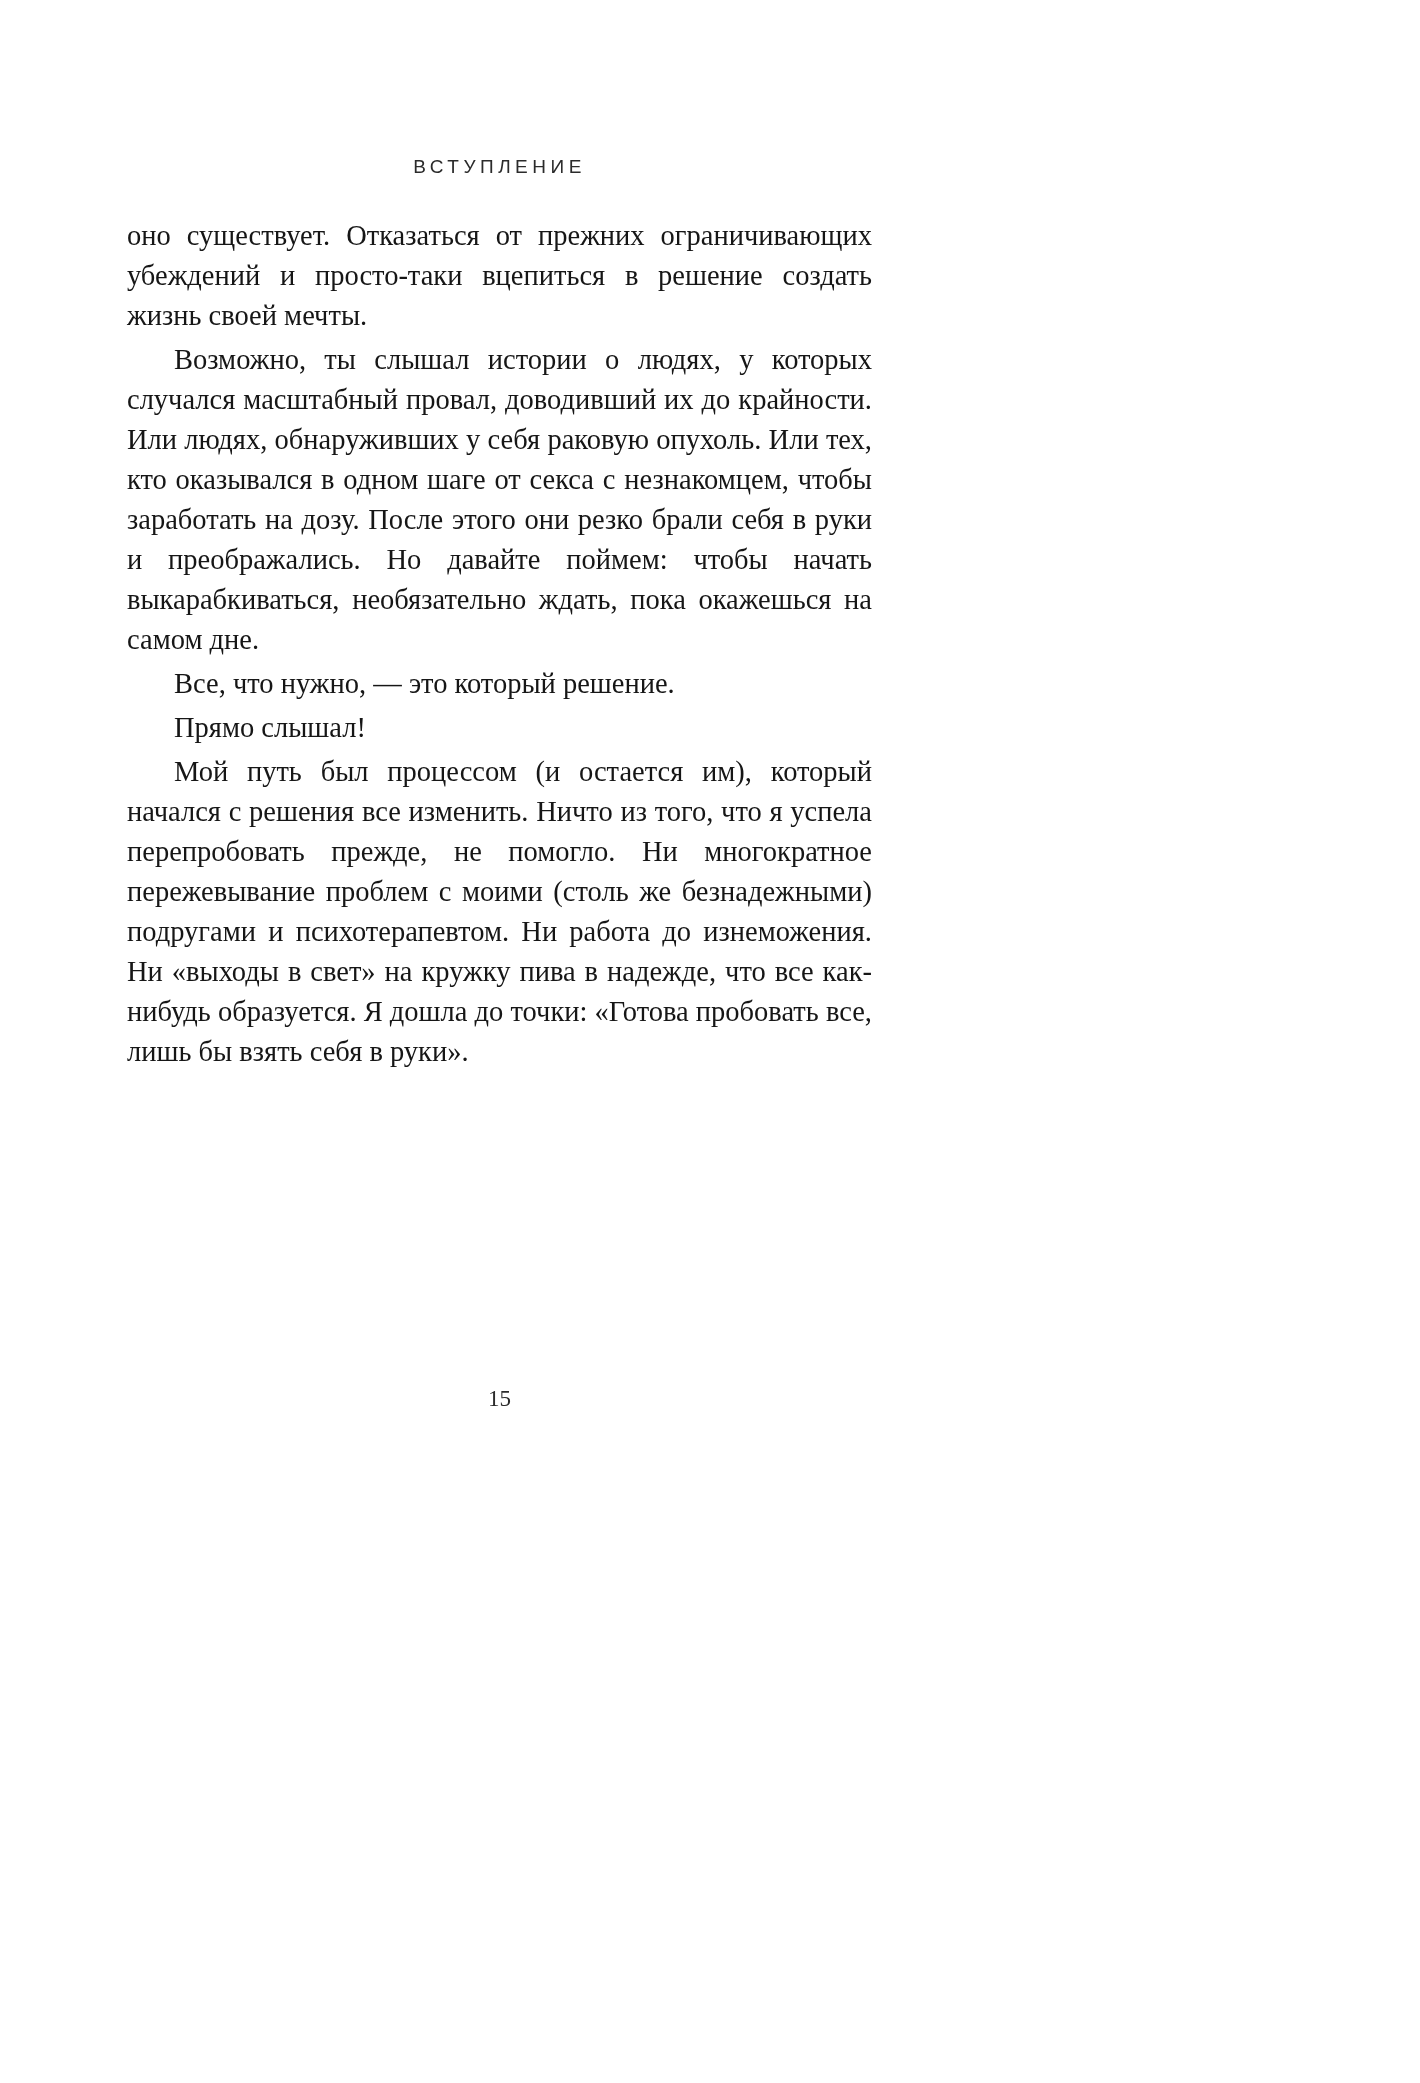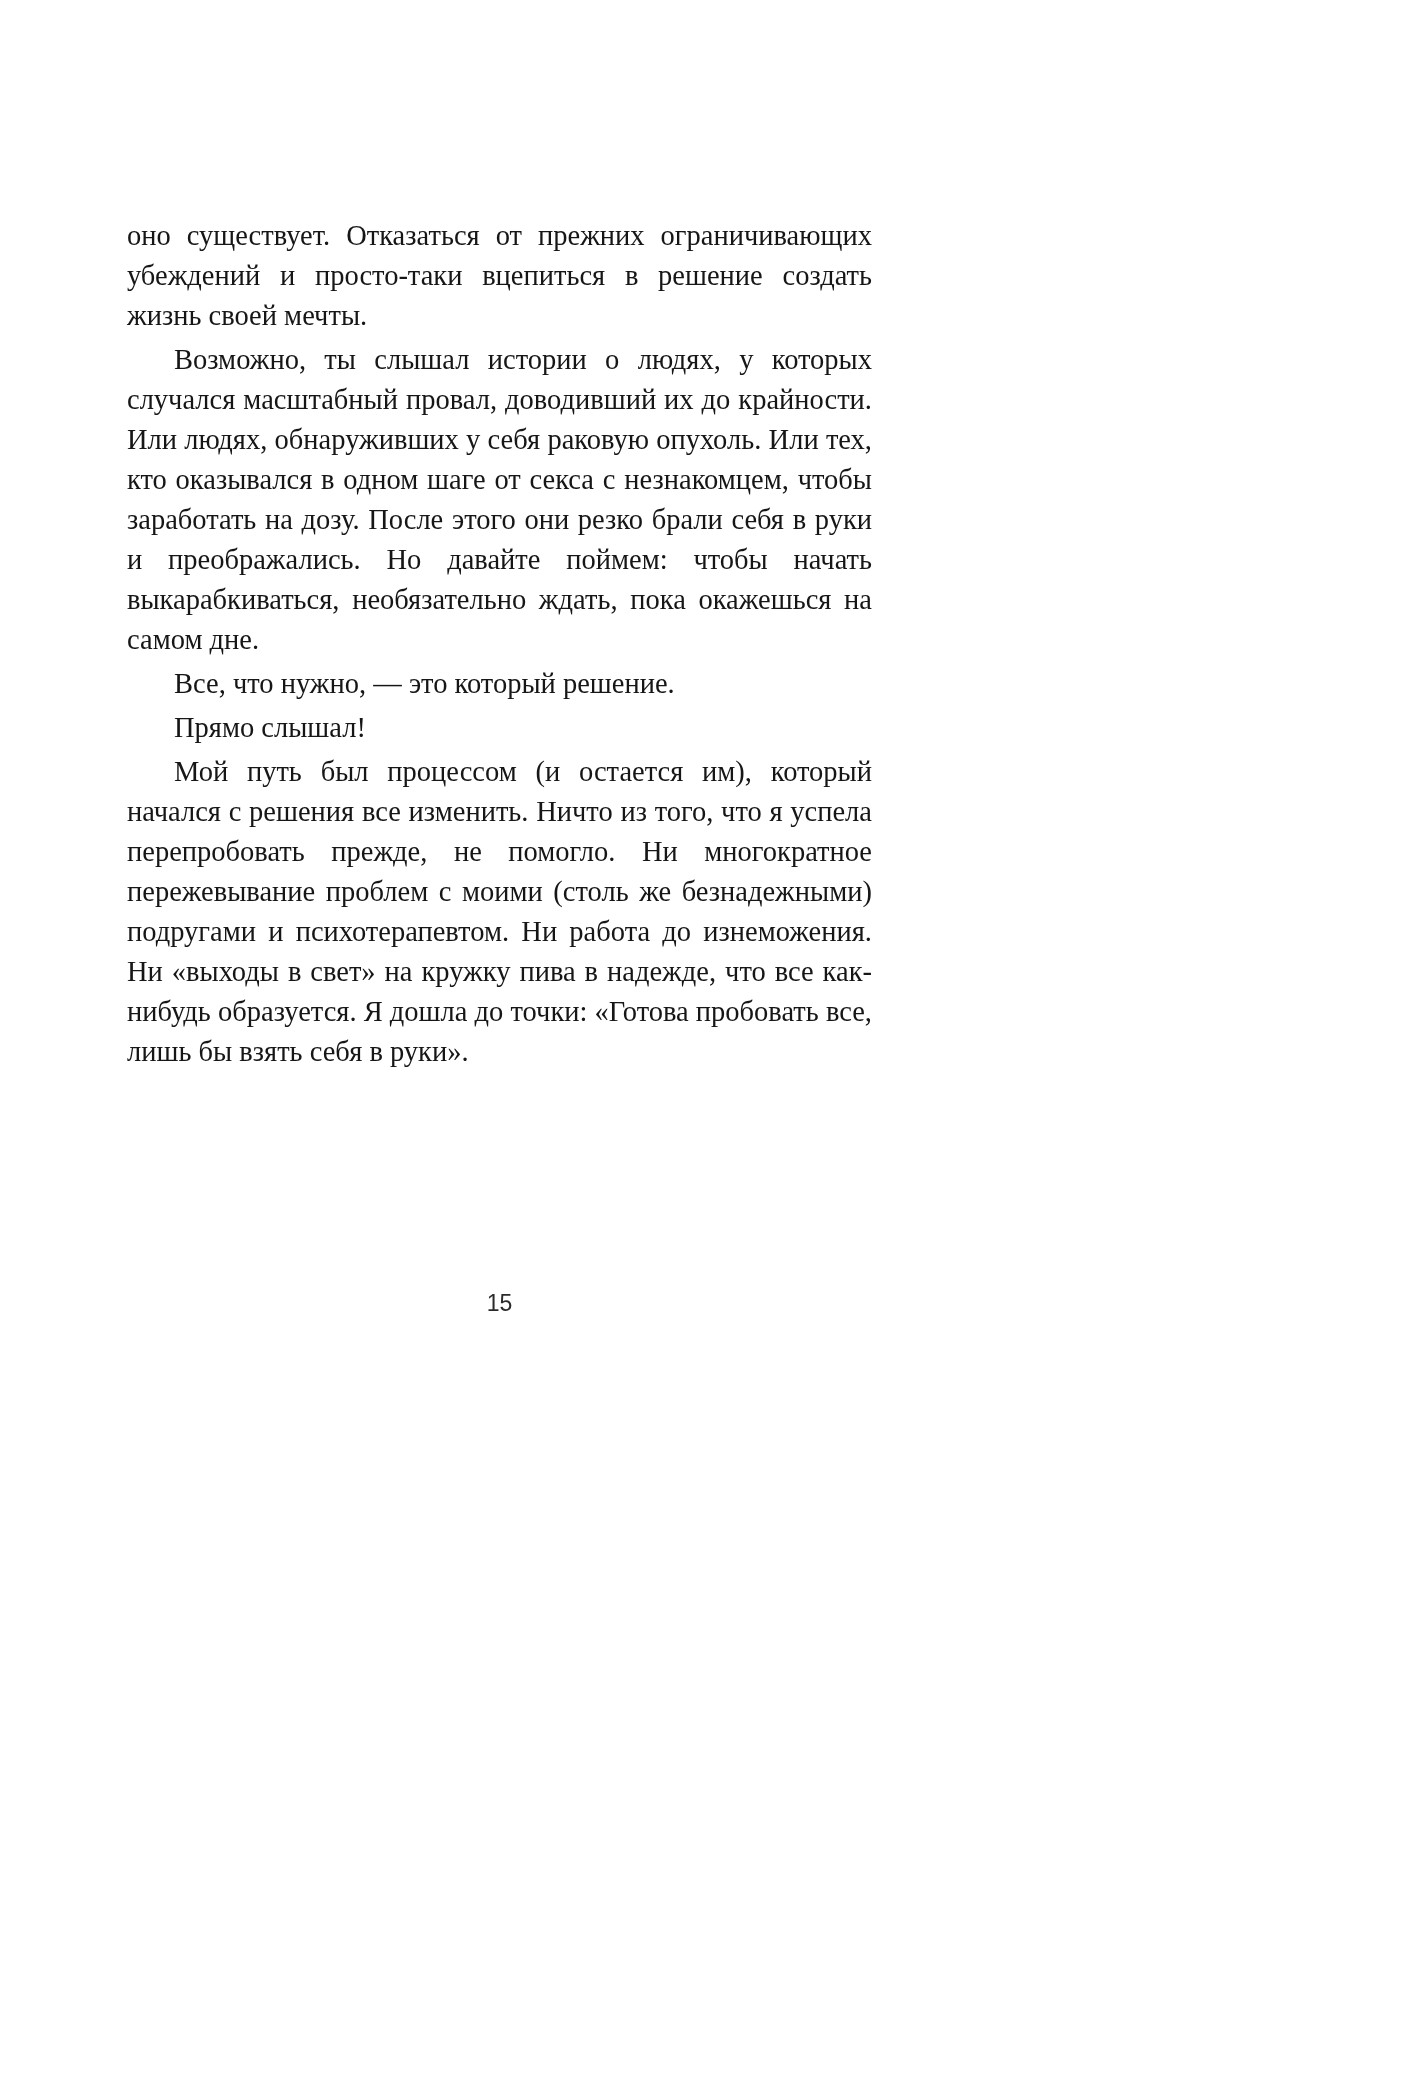--- a/index.html
+++ b/index.html
@@ -43,34 +43,35 @@
   }
   .body-text p {
     margin: 4px;
     padding: 0;
   }
   .body-text p.indent {
     text-indent: 47px;
   }
   .page-number {
     position: absolute;
-    top: 1290px;
+    top: 1386px;
     left: 123px;
     width: 753px;
     text-align: center;
     font-size: 23px;
     color: #2b2b2b;
-    font-family: Liberation Sans, sans-serif;
+    font-family: Liberation Serif, serif;
   }
 </style>
 </head>
 <body>
 
 <div class="page">
 
+  <div class="chapter-header">ВСТУПЛЕНИЕ</div>
 
   <div class="body-text">
     <p>оно существует. Отказаться от прежних ограничивающих убеждений и просто-таки вцепиться в решение создать жизнь своей мечты.</p>
     <p class="indent">Возможно, ты слышал истории о людях, у которых случался масштабный провал, доводивший их до крайности. Или людях, обнаруживших у себя раковую опухоль. Или тех, кто оказывался в одном шаге от секса с незнакомцем, чтобы заработать на дозу. После этого они резко брали себя в руки и преображались. Но давайте поймем: чтобы начать выкарабкиваться, необязательно ждать, пока окажешься на самом дне.</p>
     <p class="indent">Все, что нужно, — это который решение.</p>
     <p class="indent">Прямо слышал!</p>
     <p class="indent">Мой путь был процессом (и остается им), который начался с решения все изменить. Ничто из того, что я успела перепробовать прежде, не помогло. Ни многократное пережевывание проблем с моими (столь же безнадежными) подругами и психотерапевтом. Ни работа до изнеможения. Ни «выходы в свет» на кружку пива в надежде, что все как-нибудь образуется. Я дошла до точки: «Готова пробовать все, лишь бы взять себя в руки».</p>
   </div>
 
   <div class="page-number">15</div>

